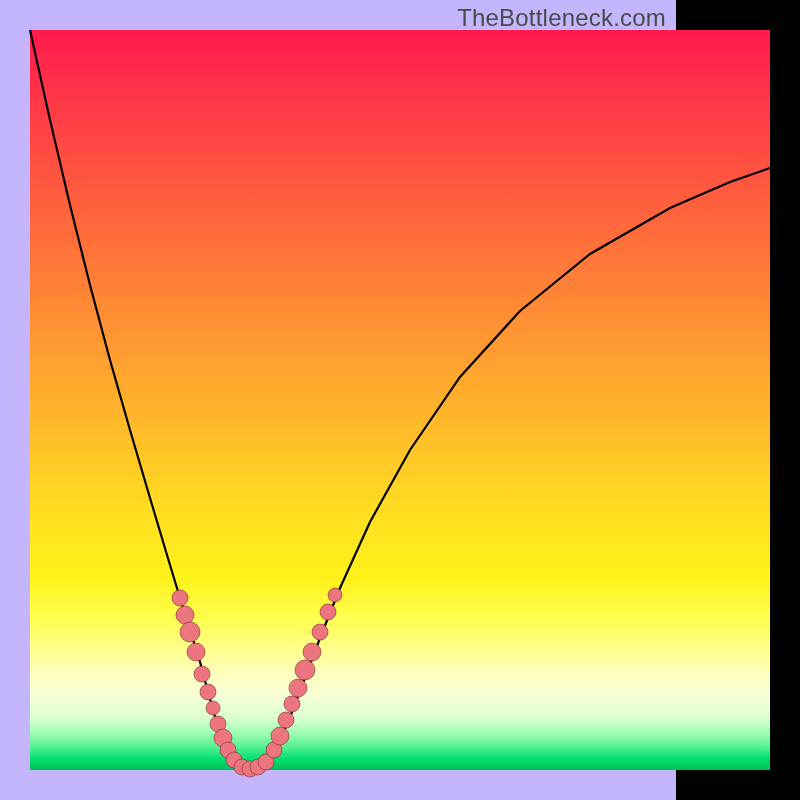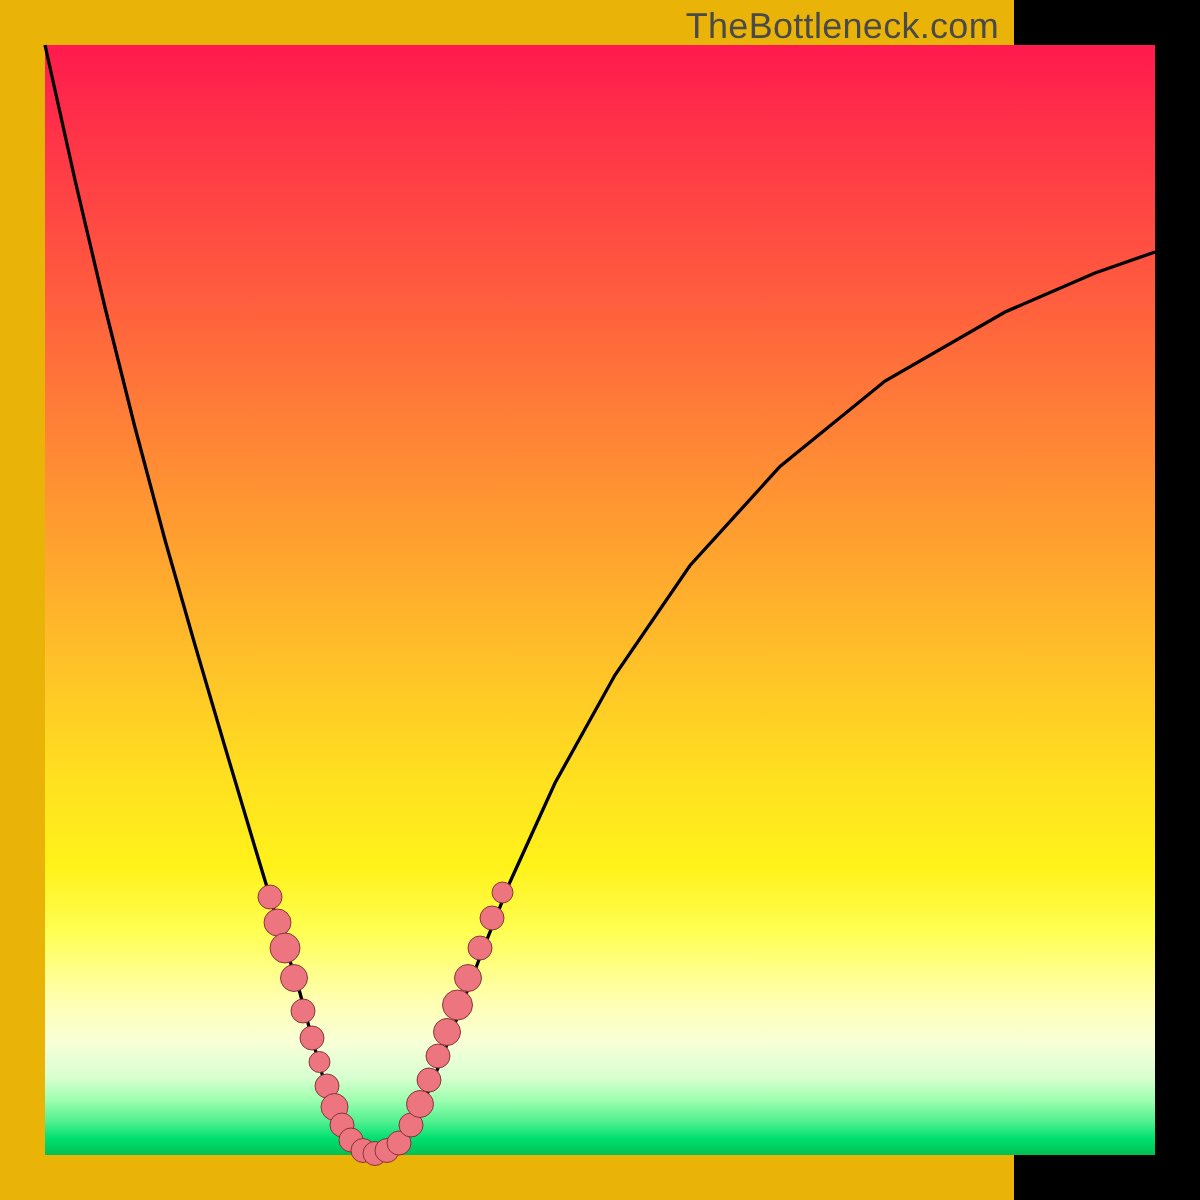--- a/index.html
+++ b/index.html
@@ -10,21 +10,21 @@
     overflow: hidden;
     background: #000;
     font-family: Arial, Helvetica, sans-serif;
   }
   .frame {
     position: absolute;
     left: 0;
     top: 0;
     width: 676px;
     height: 800px;
-    background: #eab308;
+    background: #c4b5fd;
   }
   .plot {
     position: absolute;
     left: 30px;
     top: 30px;
     width: 740px;
     height: 740px;
     
     background: linear-gradient(to bottom,
       #ff1a4d 0%,

